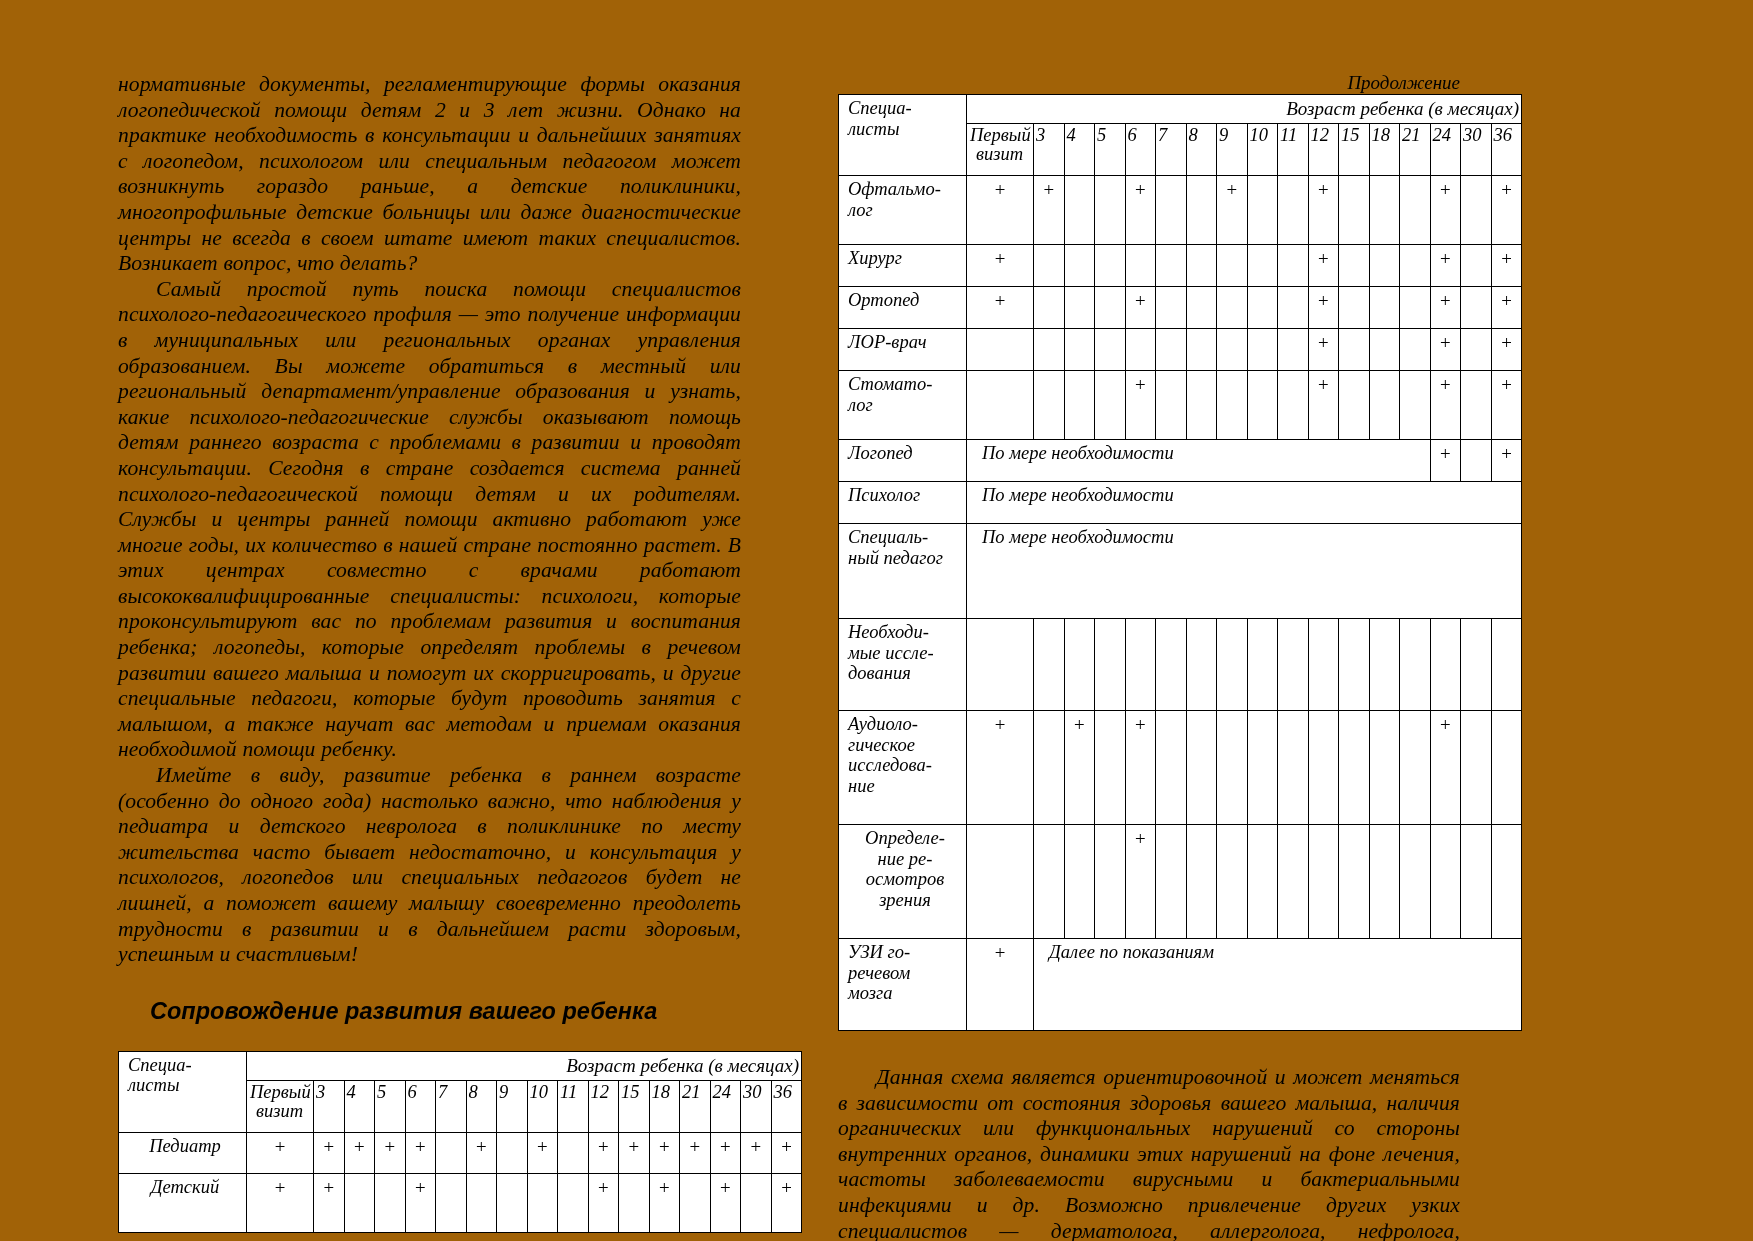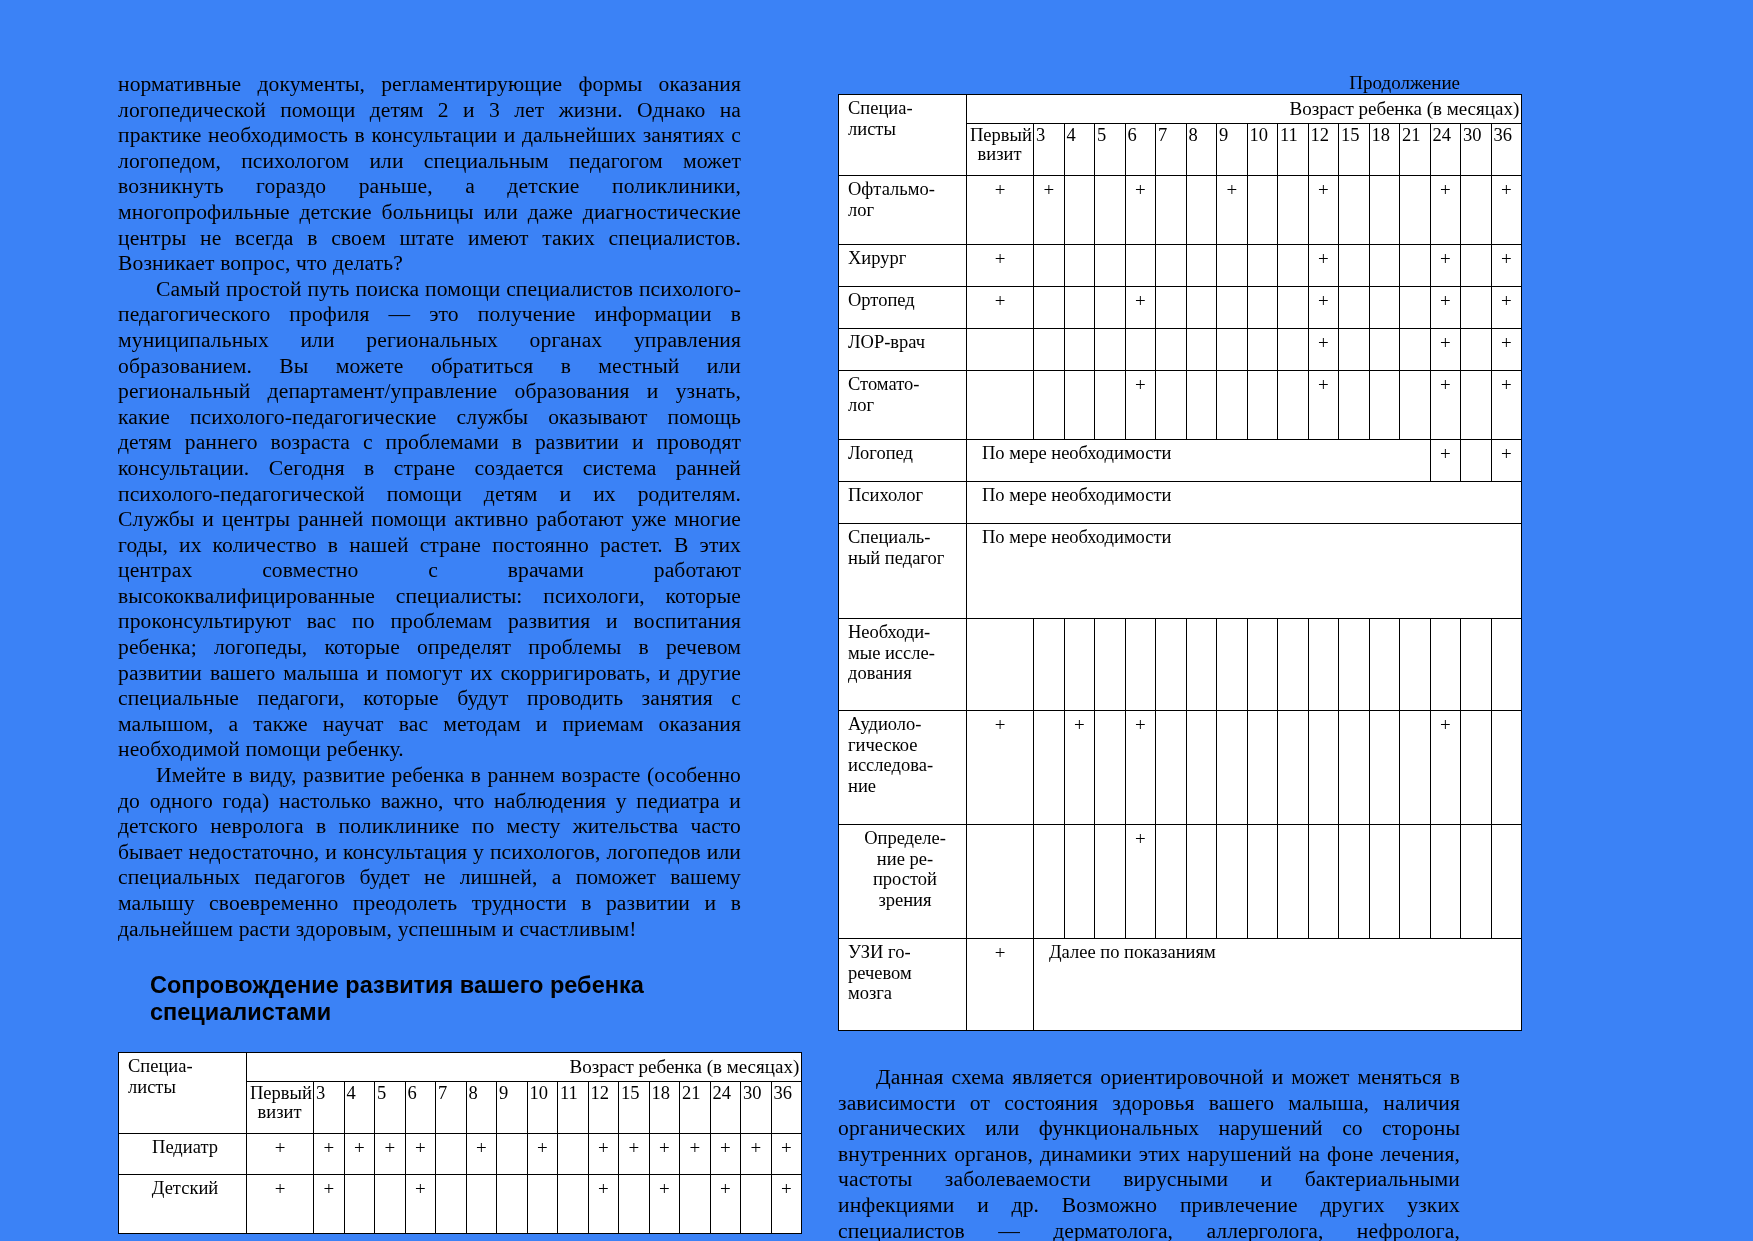--- a/index.html
+++ b/index.html
@@ -11,21 +11,22 @@
     width: 1753px;
     height: 1241px;
     position: relative;
     font-family: "Liberation Serif", serif;
     color: #000000;
     overflow: hidden;
   }
   .page {
     position: absolute;
     inset: 0;
-    background: #3b82f6;
+    background: #a16207;
+    font-style: italic;
   }
 
   
   .col-left {
     position: absolute;
     left: 118px;
     top: 72px;
     width: 623px;
   }
   .col-right {
@@ -145,21 +146,20 @@
   <div class="col-left">
 
     <p class="para noindent">нормативные документы, регламентирующие формы оказания логопедической помощи детям 2 и 3 лет жизни. Однако на практике необходимость в консультации и дальнейших занятиях с логопедом, психологом или специальным педагогом может возникнуть гораздо раньше, а детские поликлиники, многопрофильные детские больницы или даже диагностические центры не всегда в своем штате имеют таких специалистов. Возникает вопрос, что делать?</p>
     <p class="para">Самый простой путь поиска помощи специалистов психолого-педагогического профиля — это получение информации в муниципальных или региональных органах управления образованием. Вы можете обратиться в местный или региональный департамент/управление образования и узнать, какие психолого-педагогические службы оказывают помощь детям раннего возраста с проблемами в развитии и проводят консультации. Сегодня в стране создается система ранней психолого-педагогической помощи детям и их родителям. Службы и центры ранней помощи активно работают уже многие годы, их количество в нашей стране постоянно растет. В этих центрах совместно с врачами работают высококвалифицированные специалисты: психологи, которые проконсультируют вас по проблемам развития и воспитания ребенка; логопеды, которые определят проблемы в речевом развитии вашего малыша и помогут их скорригировать, и другие специальные педагоги, которые будут проводить занятия с малышом, а также научат вас методам и приемам оказания необходимой помощи ребенку.</p>
     <p class="para">Имейте в виду, развитие ребенка в раннем возрасте (особенно до одного года) настолько важно, что наблюдения у педиатра и детского невролога в поликлинике по месту жительства часто бывает недостаточно, и консультация у психологов, логопедов или специальных педагогов будет не лишней, а поможет вашему малышу своевременно преодолеть трудности в развитии и в дальнейшем расти здоровым, успешным и счастливым!</p>
 
     <div style="height:30px"></div>
 
     <div class="section-title">
       <div>Сопровождение развития вашего ребенка</div>
-      <div>специалистами</div>
     </div>
 
     <div class="spacer-left"></div>
 
     <table class="sched tbl-left">
       <colgroup>
         <col class="c-spec">
           <col class="c-first">
         <col class="c-m">
           <col class="c-m">
@@ -496,21 +496,21 @@
             <td class="mark"></td>
             <td class="mark"></td>
             <td class="mark">+</td>
             <td class="mark"></td>
             <td class="mark"></td>
           </tr>
           <tr>
             <td class="spec-cell" style="height: 107px; text-align: center;">
               <div>Определе-</div>
               <div>ние ре-</div>
-              <div>простой</div>
+              <div>осмотров</div>
               <div>зрения</div>
             </td>
             <td class="mark"></td>
             <td class="mark"></td>
             <td class="mark"></td>
             <td class="mark"></td>
             <td class="mark">+</td>
             <td class="mark"></td>
             <td class="mark"></td>
             <td class="mark"></td>

